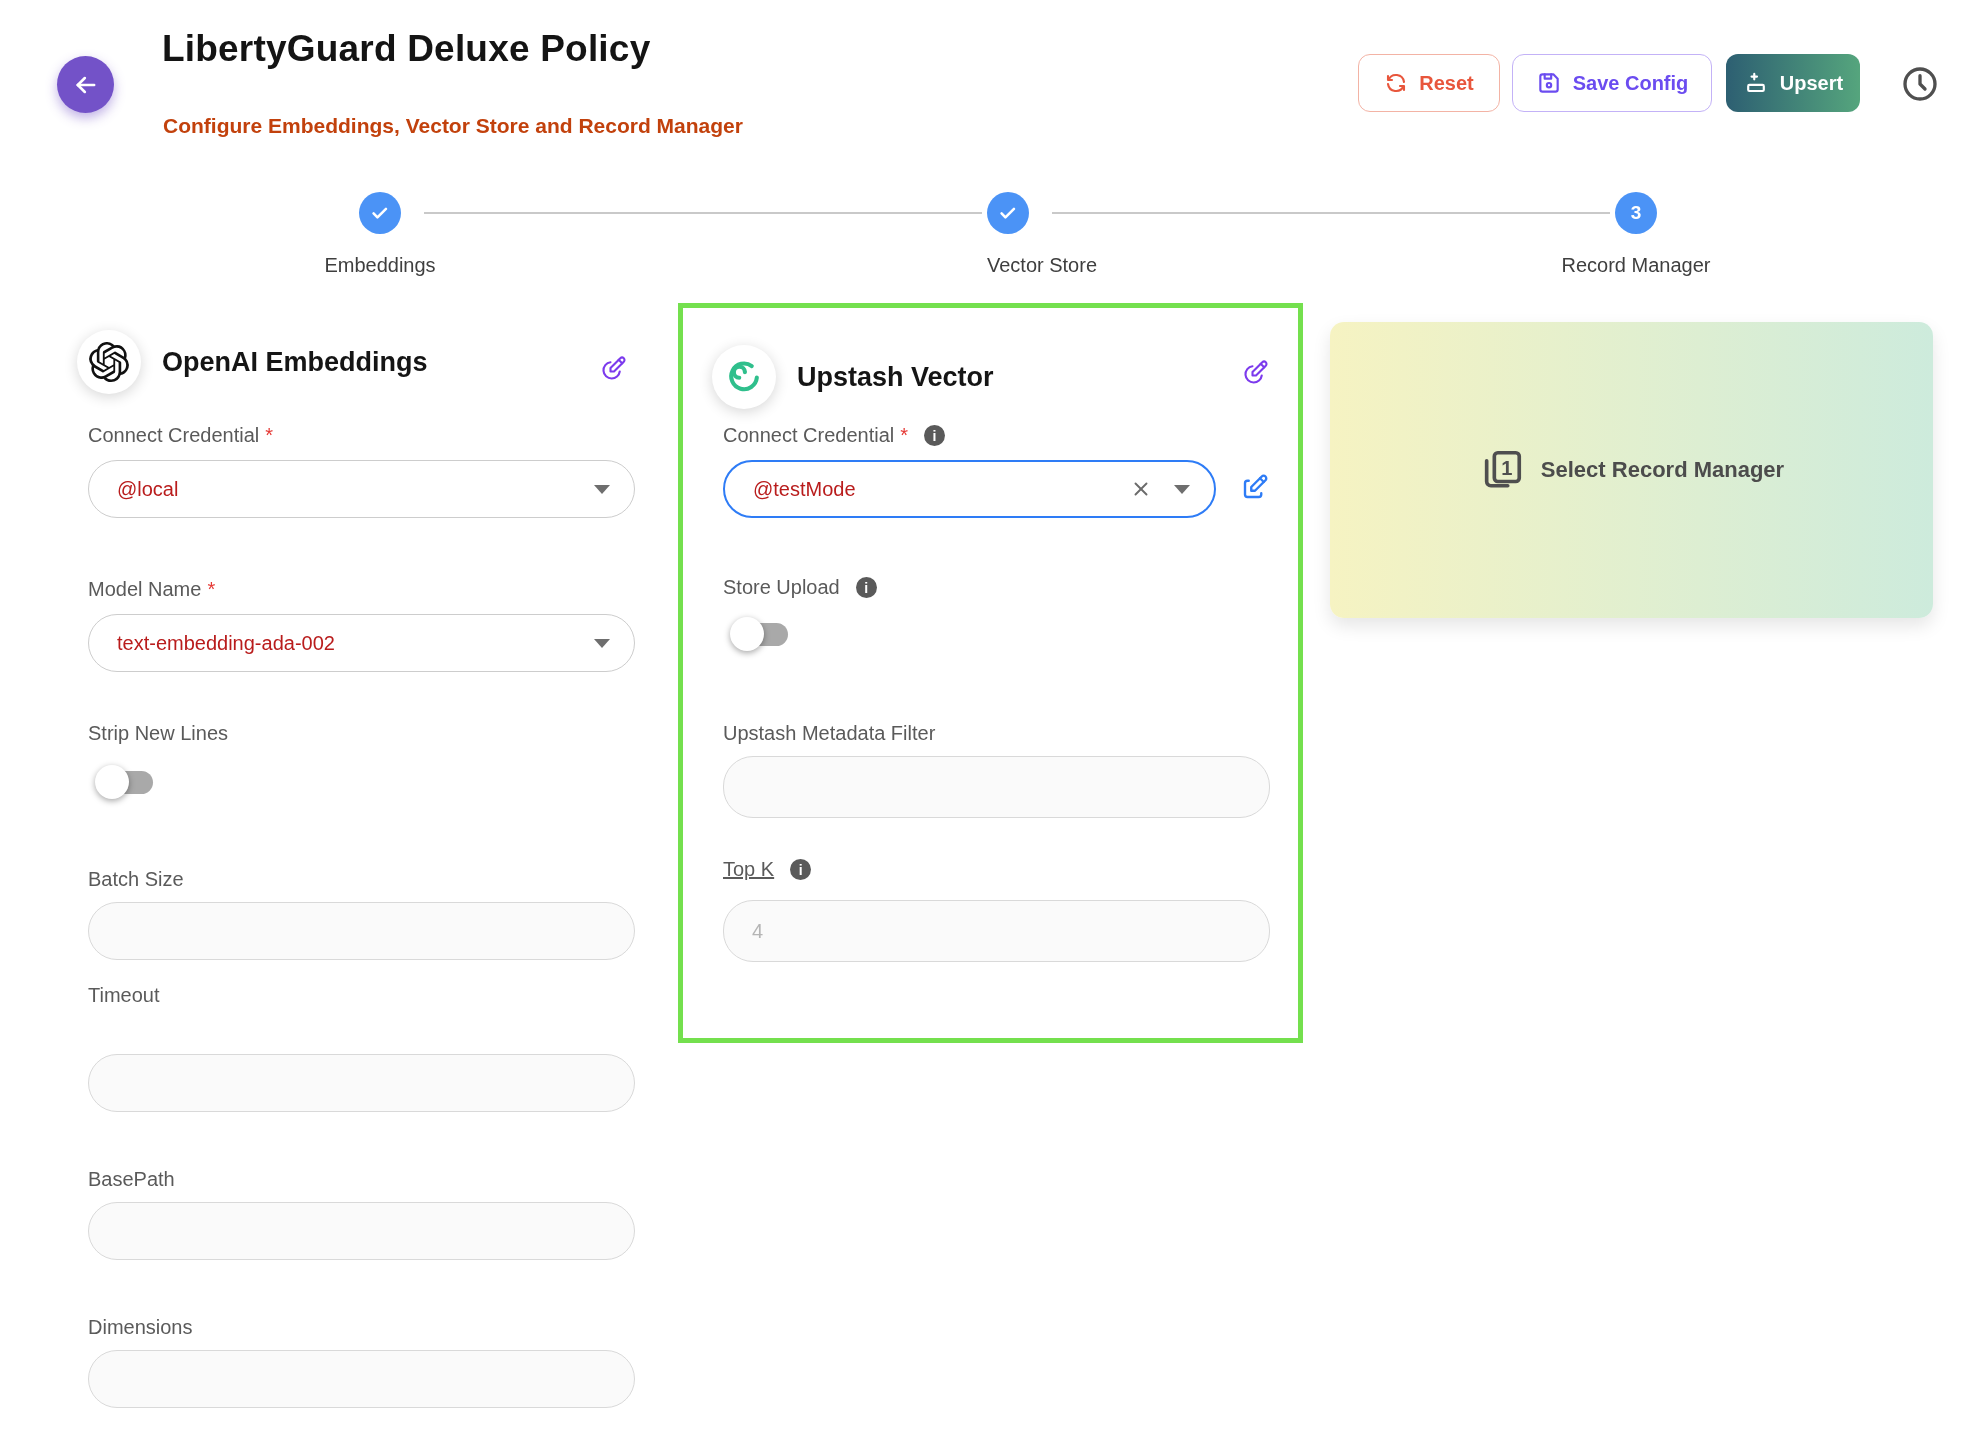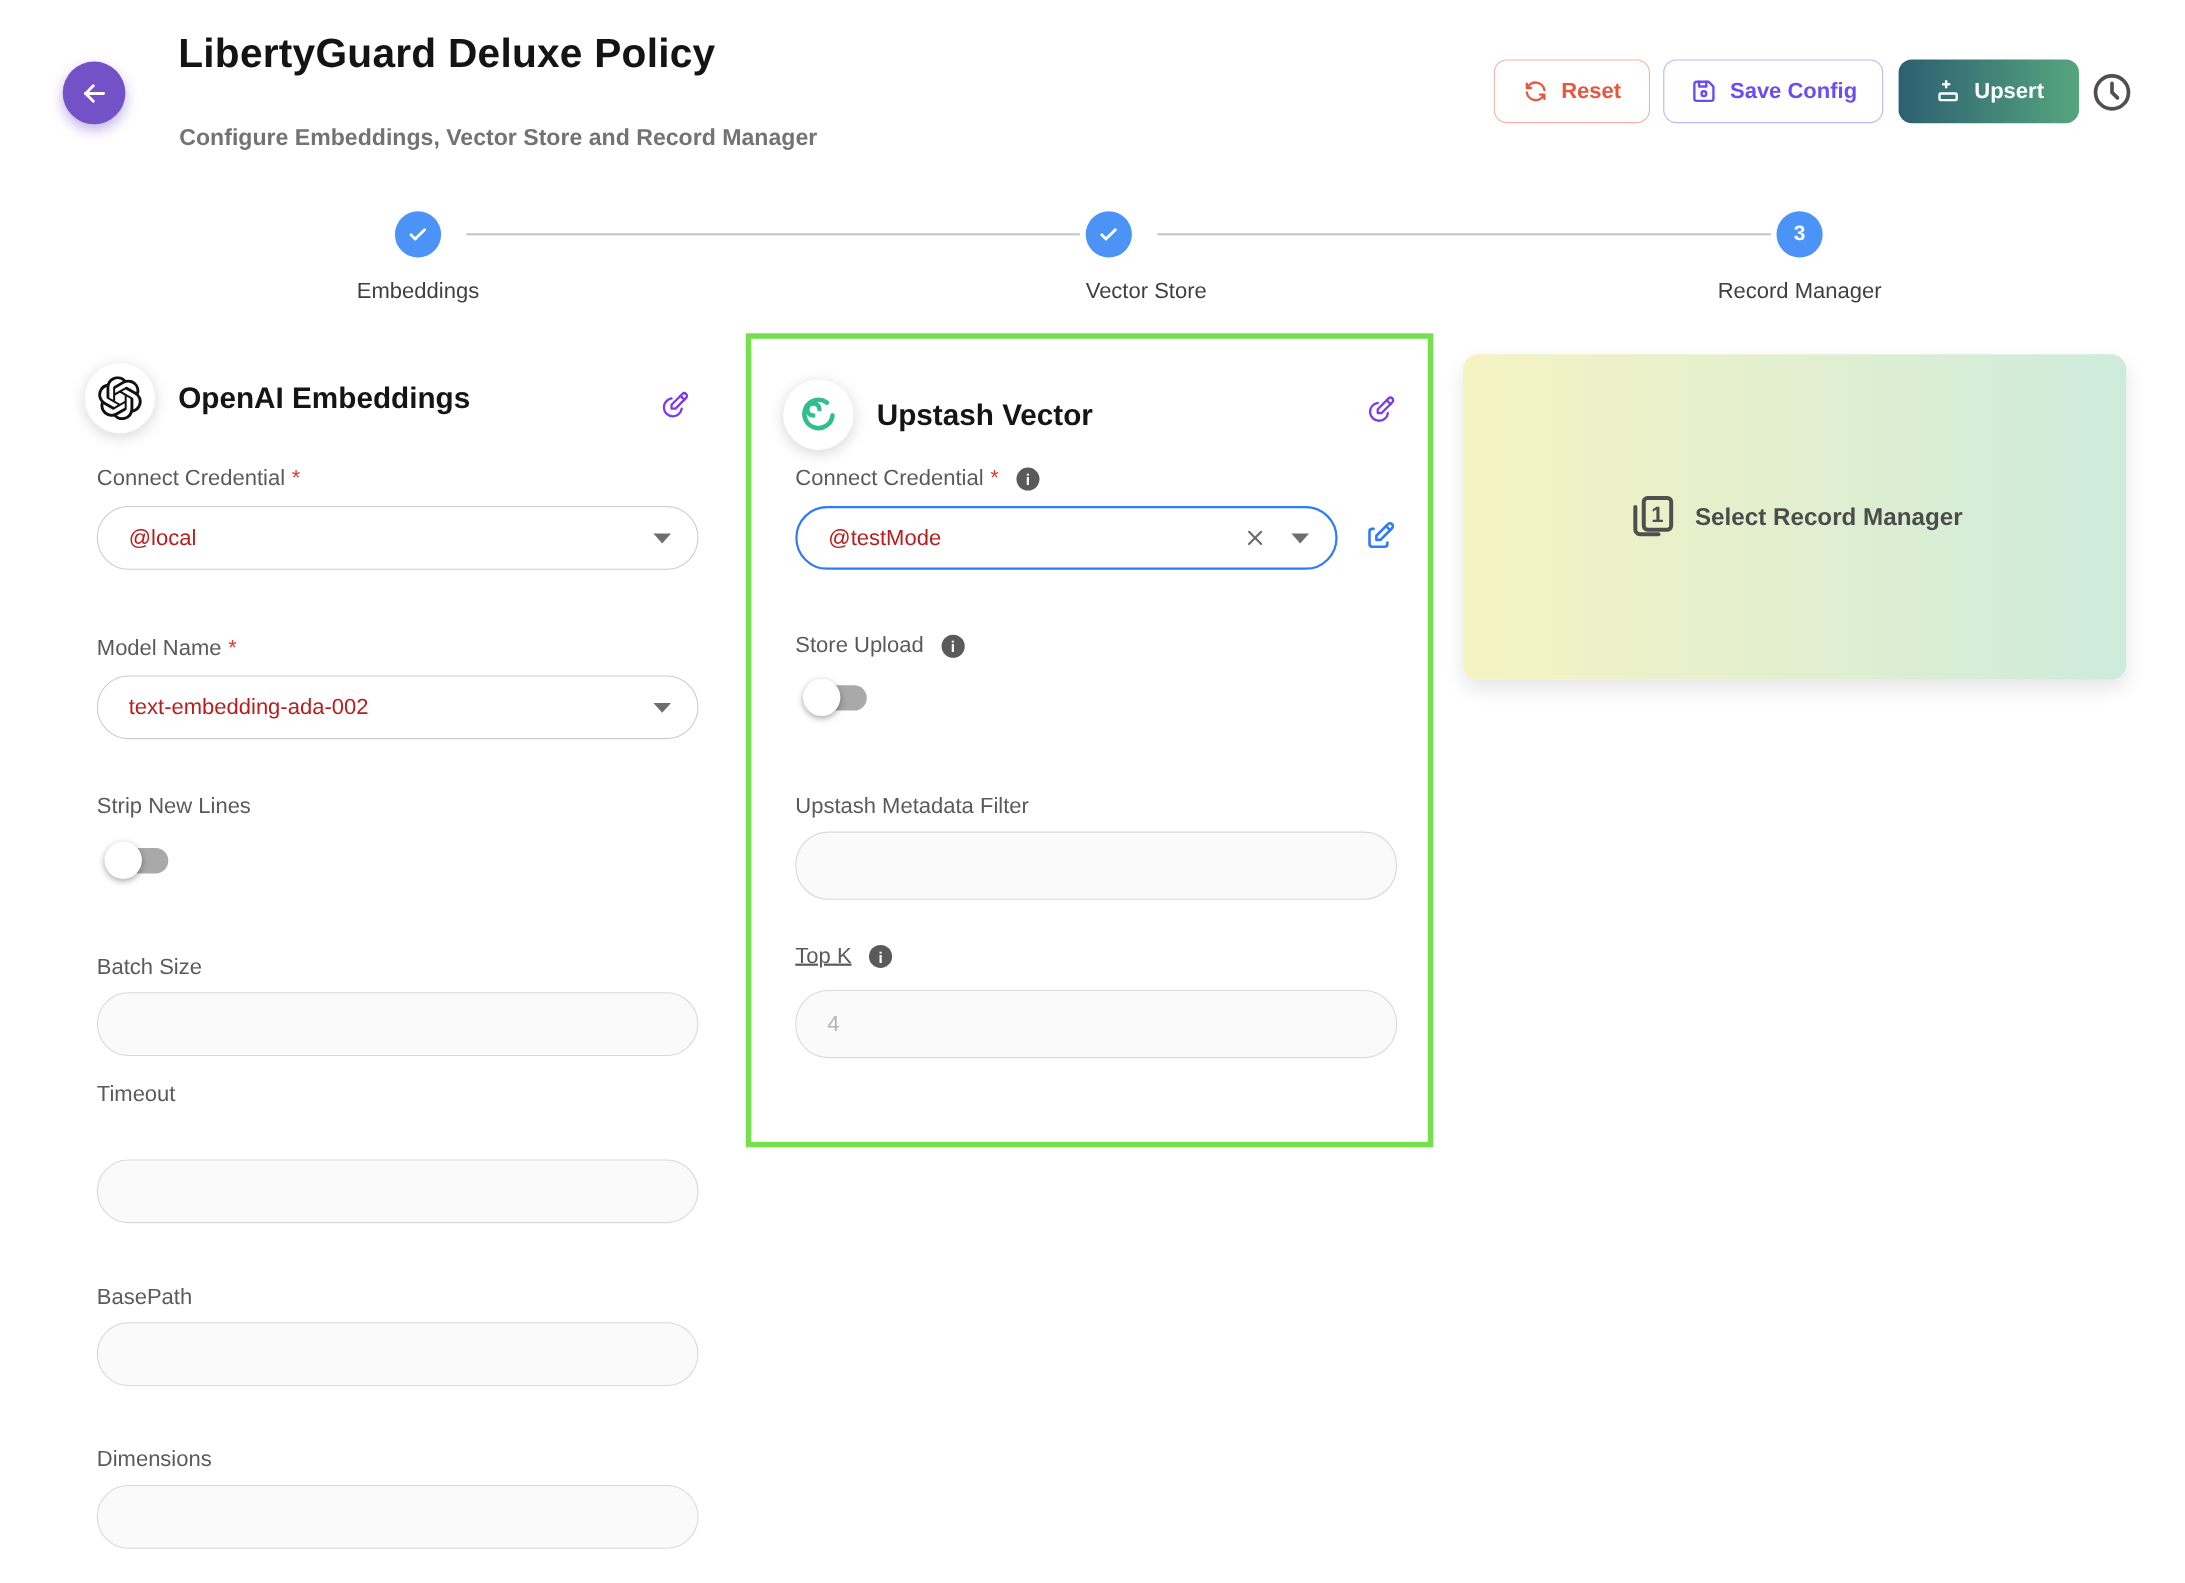--- a/index.html
+++ b/index.html
@@ -5,27 +5,27 @@
   html,body{margin:0;padding:0;background:#ffffff;}
   .page{position:relative;width:1986px;height:1439px;background:#ffffff;overflow:hidden;
         font-family:"Liberation Sans",sans-serif;color:#1c1c1c;}
   .abs{position:absolute;}
 
   
   #back-btn{left:57px;top:56px;width:57px;height:57px;border-radius:50%;
     background:var(--accent-purple,#7352c8);display:flex;align-items:center;justify-content:center;
     box-shadow:0 5px 12px rgba(115,82,200,.45);cursor:pointer;border:none;}
   #page-title{left:162px;top:28px;font-size:37px;font-weight:700;color:#141414;letter-spacing:.2px;}
-  #page-subtitle{left:163px;top:114px;font-size:21px;font-weight:700;color:#737373;}
+  #page-subtitle{left:163px;top:114px;font-size:21px;font-weight:700;color:#c2410c;}
 
   .tb-btn{top:54px;height:58px;display:flex;align-items:center;justify-content:center;gap:11px;
     border-radius:12px;font-size:20px;font-weight:600;background:#fff;cursor:pointer;box-sizing:border-box;}
   #btn-reset{left:1358px;width:142px;border:1px solid #f3b3a5;color:var(--reset-red,#e8563c);}
   #btn-save{left:1512px;width:200px;border:1px solid #c3b2f7;color:var(--save-purple,#6b4cf0);}
-  #btn-upsert{left:1726px;width:164px;border:none;color:#fff;
+  #btn-upsert{left:1726px;width:134px;border:none;color:#fff;
     background:linear-gradient(90deg,var(--upsert-start,#2d5f72),var(--upsert-end,#55a57d));}
   #btn-history{left:1898px;top:62px;width:44px;height:44px;color:#4f4f4f;background:none;border:none;
     display:flex;align-items:center;justify-content:center;cursor:pointer;}
 
   
   .step-circle{width:42px;height:42px;border-radius:50%;background:var(--stepper-blue,#4b93f6);
     display:flex;align-items:center;justify-content:center;color:#fff;top:192px;cursor:pointer;}
   #step1-circle{left:359px;} #step2-circle{left:987px;} #step3-circle{left:1615px;font-size:19px;font-weight:700;}
   .step-label{top:254px;width:340px;text-align:center;font-size:20px;color:#3f3f3f;}
   #step1-label{left:210px;} #step2-label{left:872px;} #step3-label{left:1466px;}

